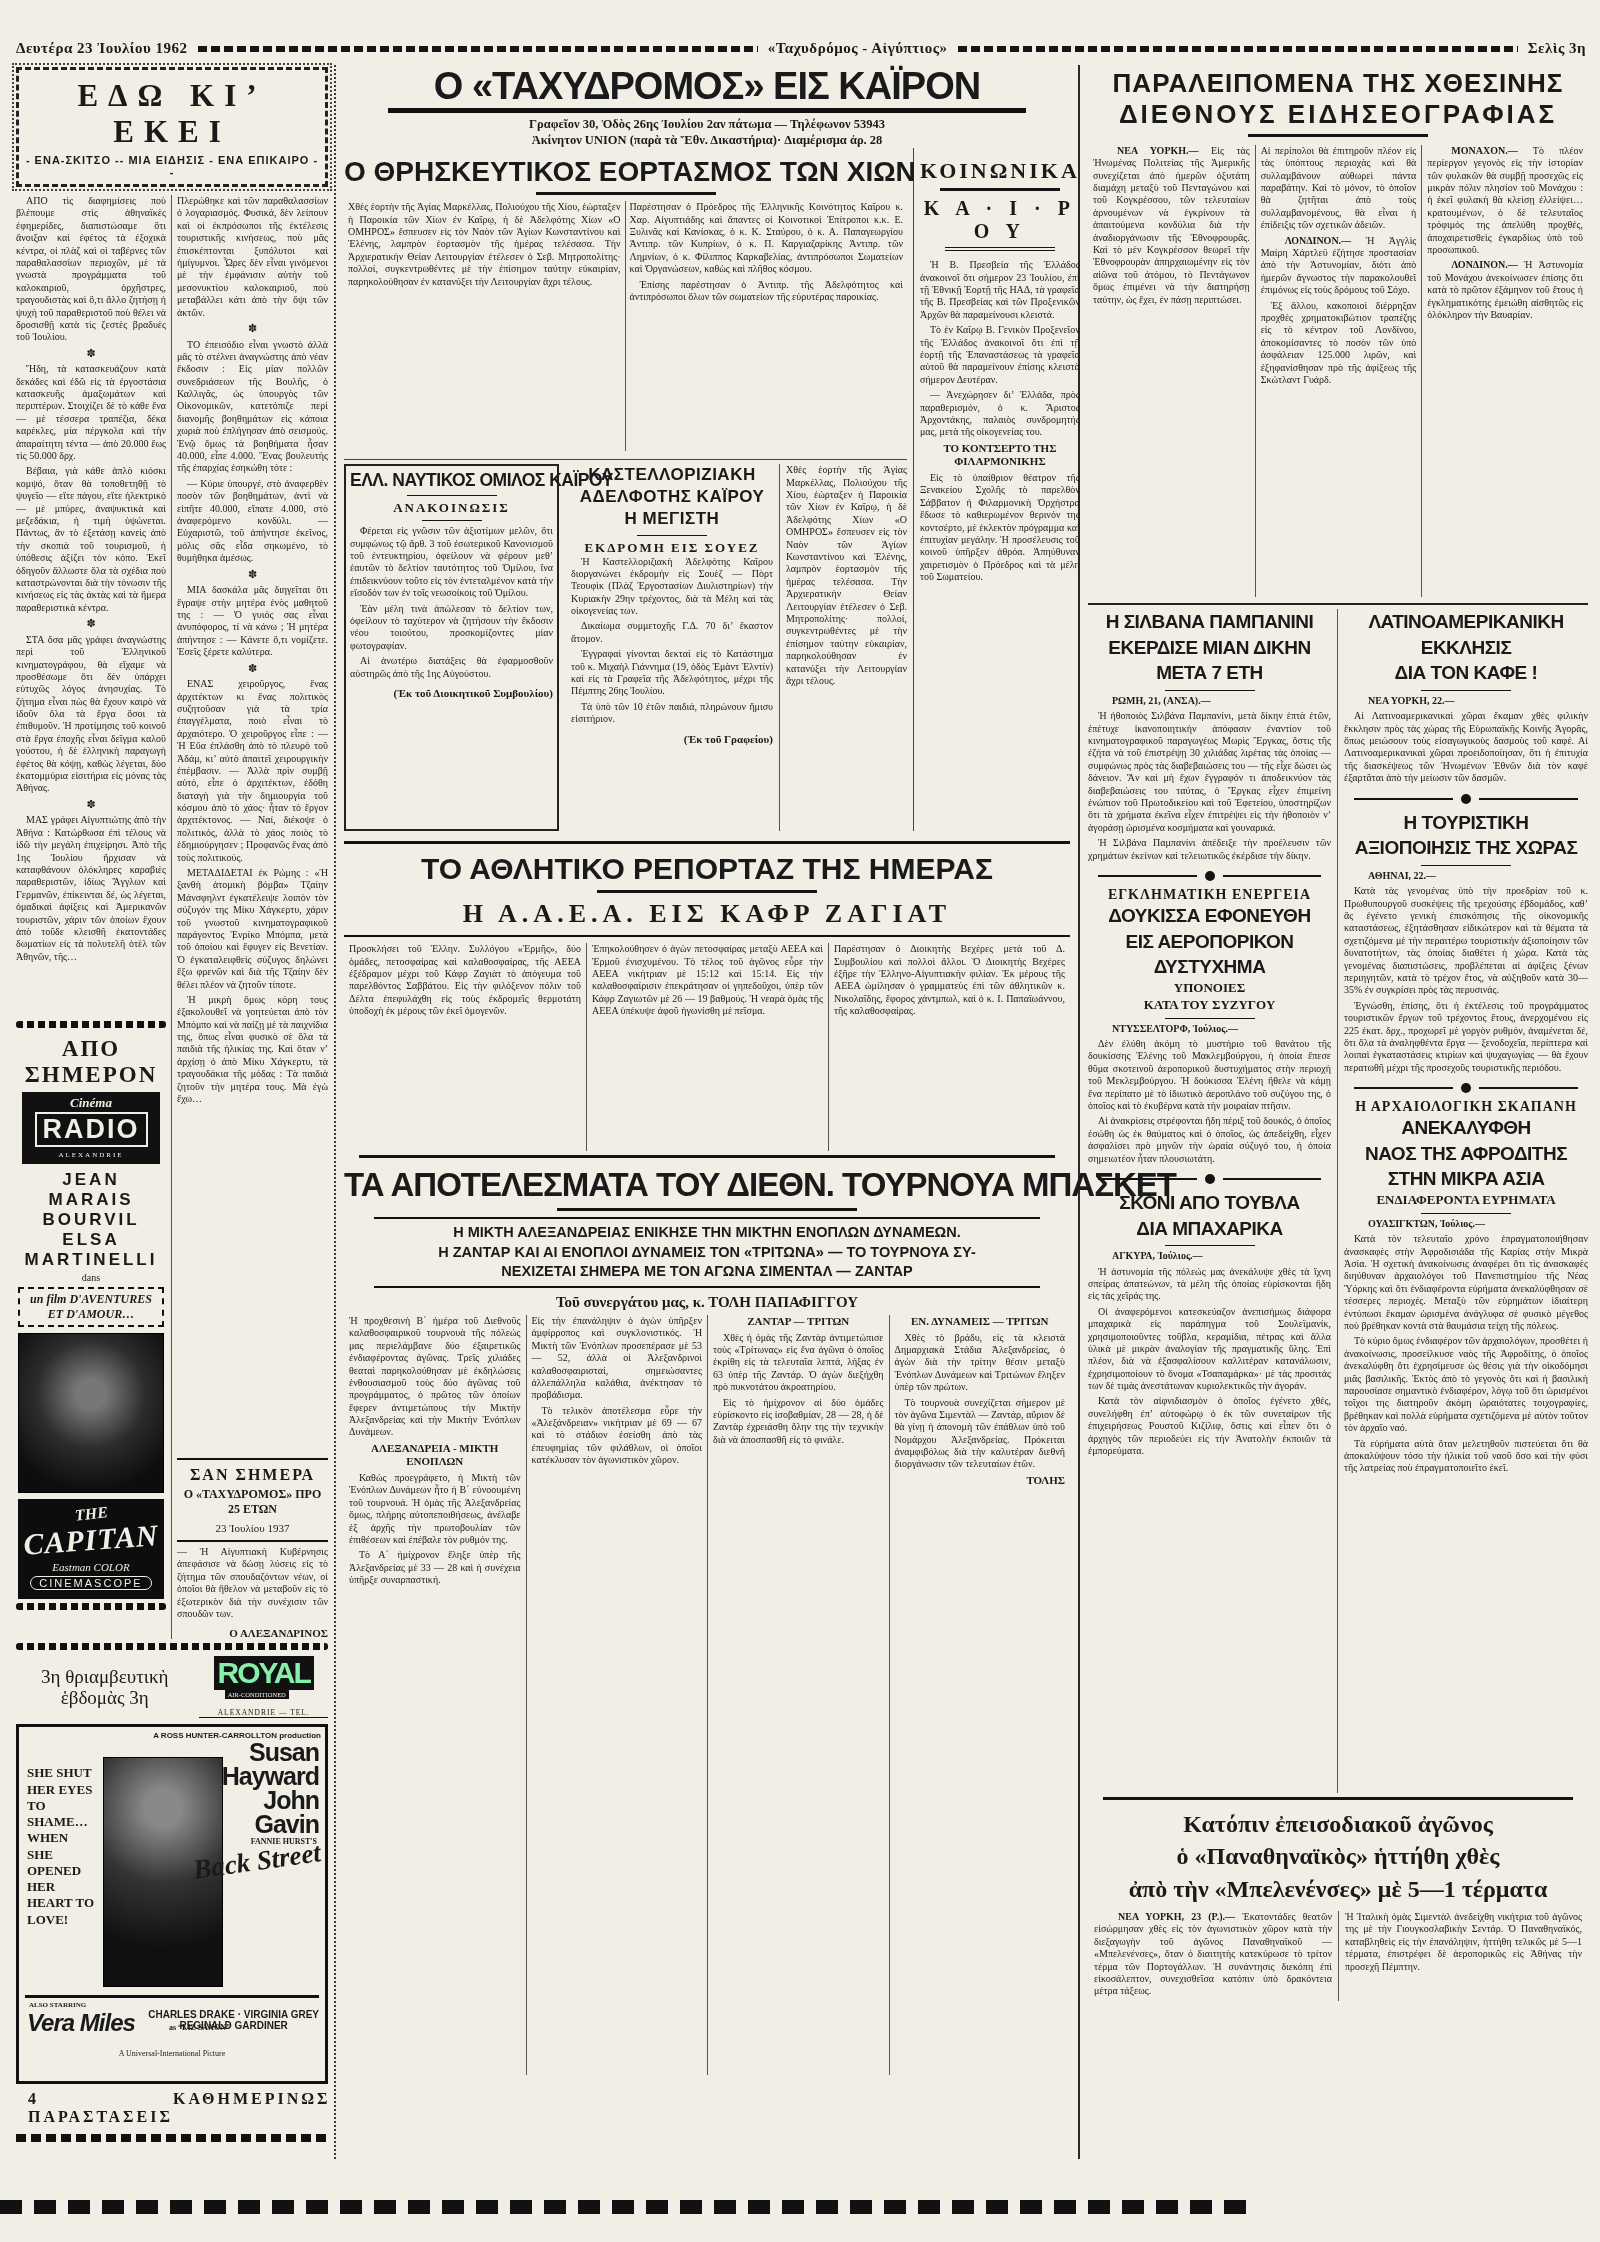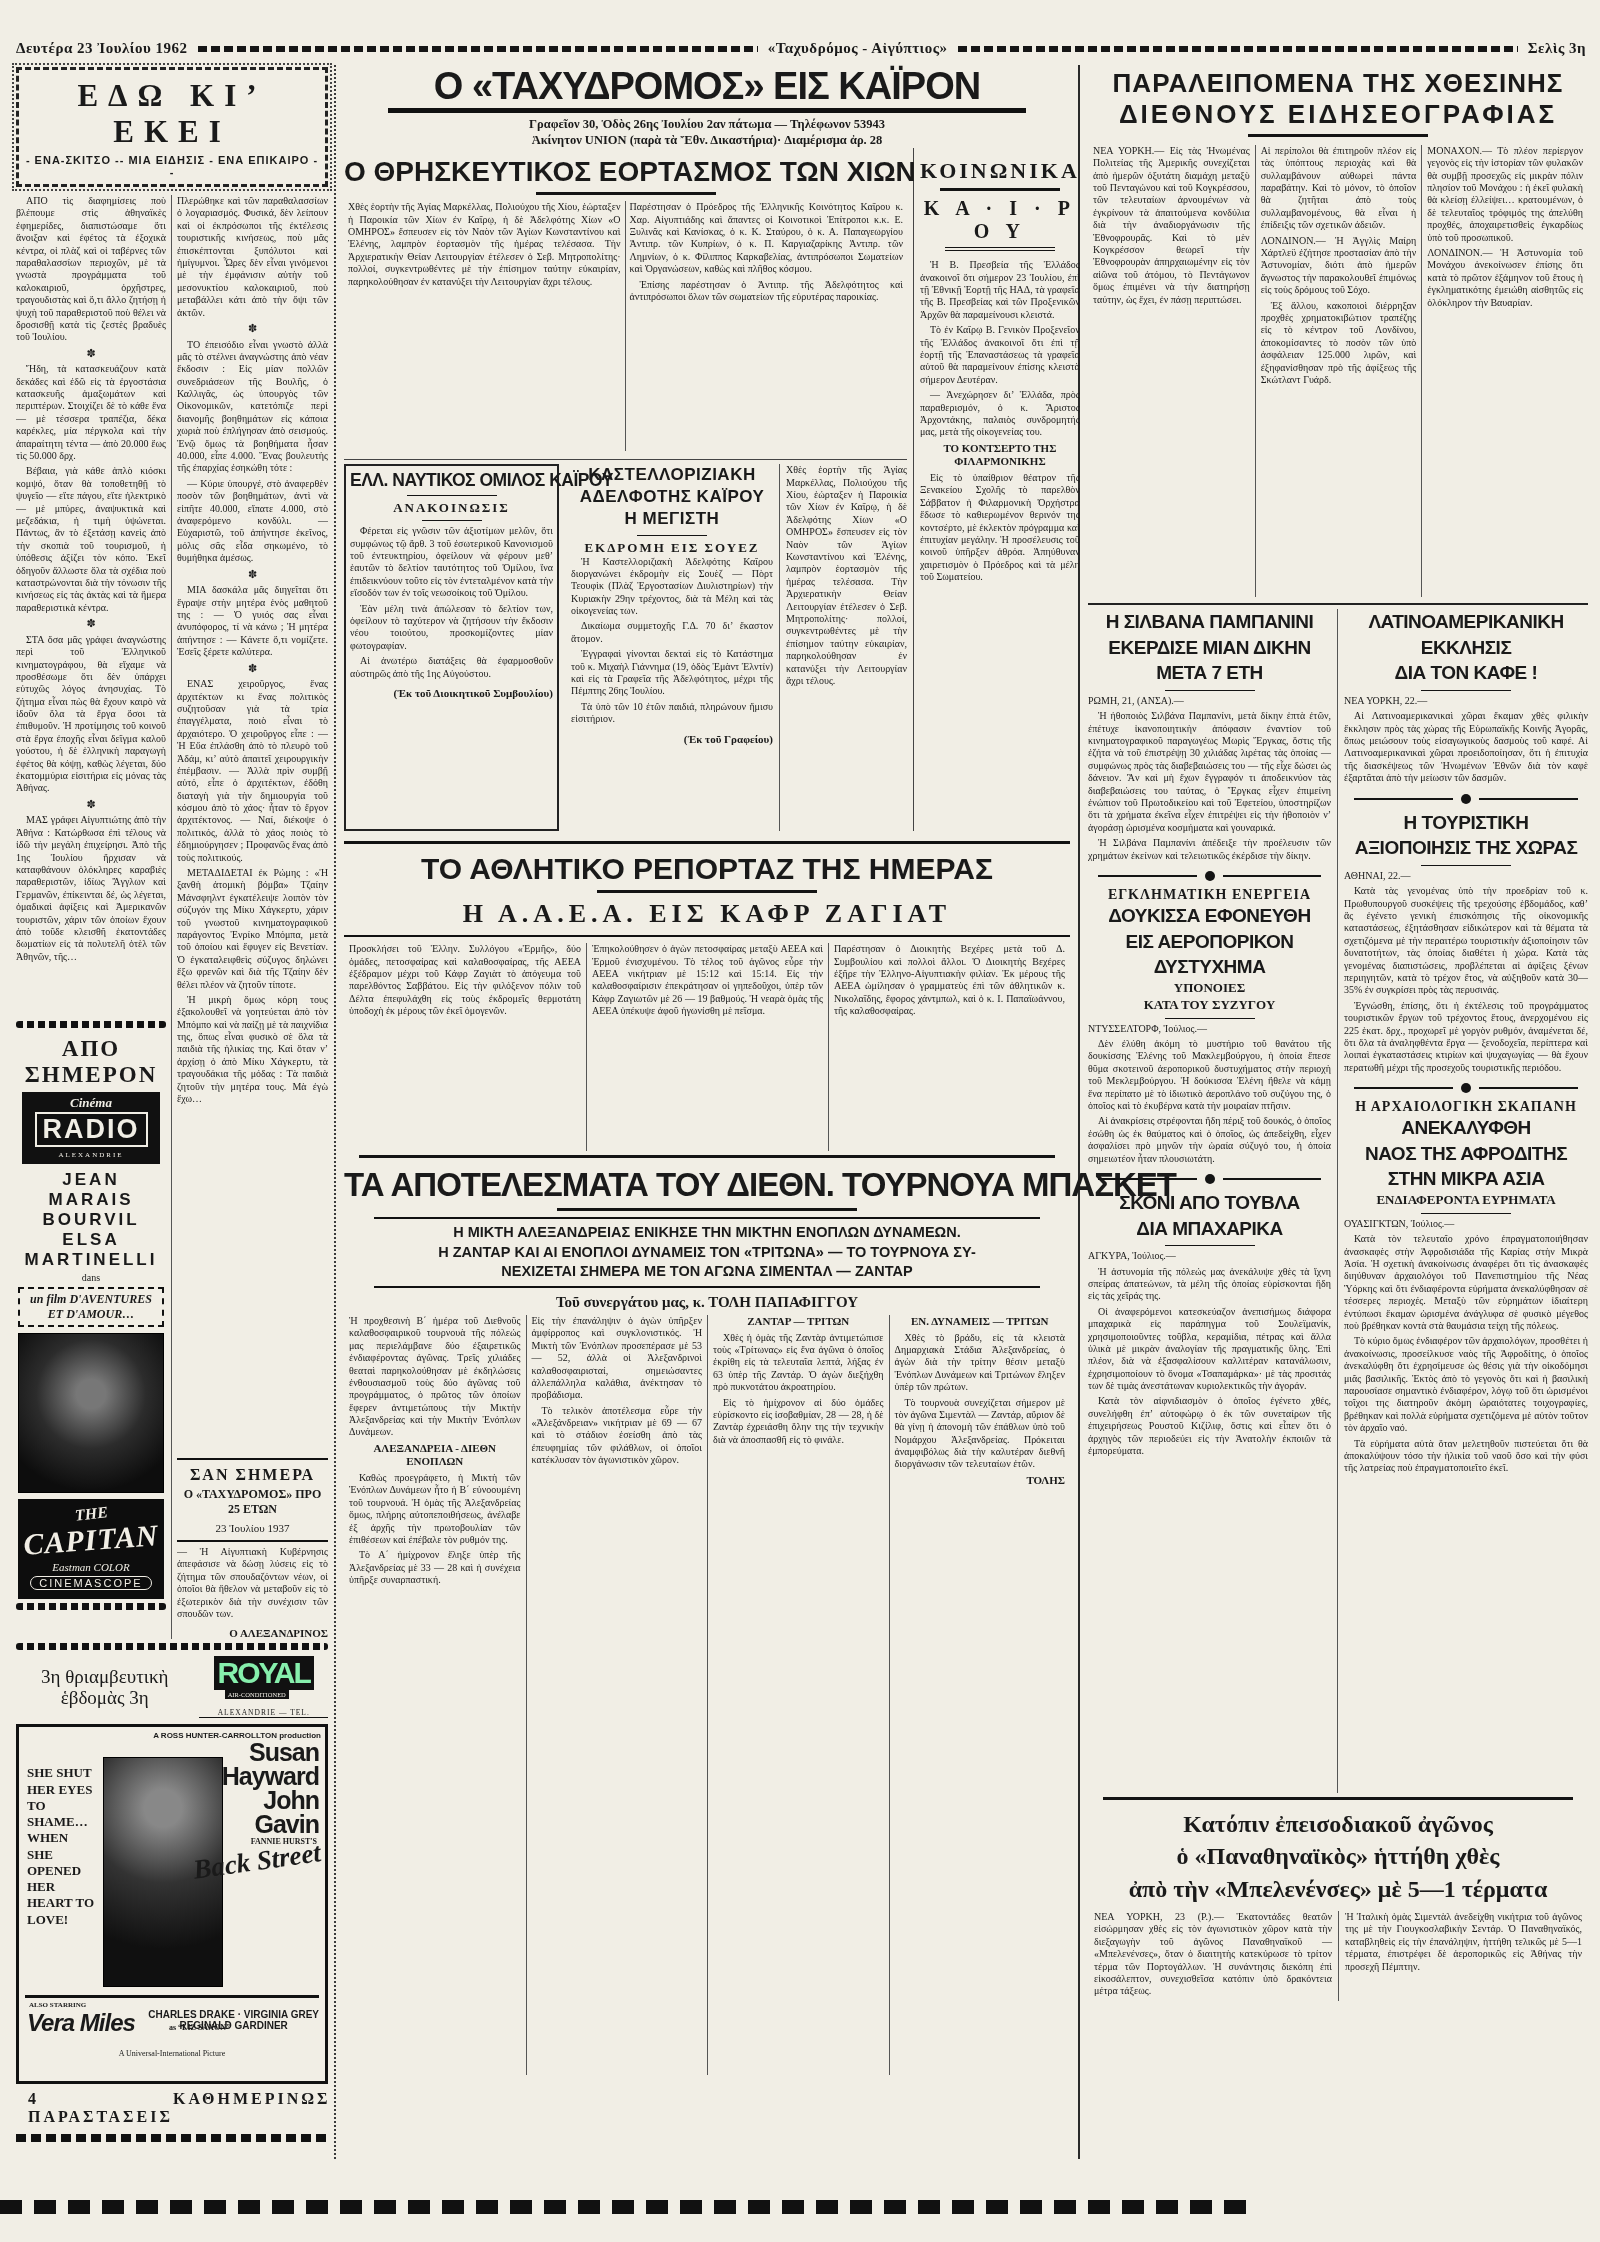--- a/index.html
+++ b/index.html
@@ -13,21 +13,21 @@
   .dashfill{flex:1;height:6px;background:repeating-linear-gradient(90deg,#161616 0 9px,transparent 9px 13px);}
   
   .main{display:flex;align-items:stretch;padding:6px 10px 0 16px;gap:0;height:2100px;}
   .colL{width:318px;padding-right:6px;}
   .colC{width:746px;border-left:2px dotted #3a3a3a;border-right:2px solid #2a2a2a;padding:0 8px;}
   .colR{width:508px;padding-left:8px;}
   
   .bt{font-size:10px;line-height:1.24;text-align:justify;overflow:hidden;}
   .bt p{margin:0 0 3px 0;text-indent:10px;}
   .bt p.nofi{text-indent:0;}
-  .bt b{font-weight:normal;}
+  .bt b{font-weight:bold;margin-left:24px;}
   .flower{text-align:center;font-size:11px;margin:3px 0;text-indent:0 !important;}
   .rule{border-top:3px solid #141414;margin:4px auto;}
   .rule.thin{border-top-width:1px;}
   .rule.dbl{border-top:1px solid #141414;border-bottom:1px solid #141414;height:4px;}
   .dotline{display:flex;align-items:center;margin:6px 10px;}
   .dotline .l{flex:1;border-top:2px solid #141414;}
   .dotline .c{width:10px;height:10px;border-radius:50%;background:#141414;margin:0 8px;}
   
   .edoBox{border:3px dashed #222;outline:2px dotted #444;outline-offset:2px;
     text-align:center;padding:8px 4px 6px 4px;margin:2px 0 8px 0;}
@@ -354,21 +354,21 @@
       <div class="rule" style="width:300px"></div>
       <div class="subBlock">
         <span>Η ΜΙΚΤΗ ΑΛΕΞΑΝΔΡΕΙΑΣ ΕΝΙΚΗΣΕ ΤΗΝ ΜΙΚΤΗΝ ΕΝΟΠΛΩΝ ΔΥΝΑΜΕΩΝ.</span><br>
         <span>Η ΖΑΝΤΑΡ ΚΑΙ ΑΙ ΕΝΟΠΛΟΙ ΔΥΝΑΜΕΙΣ ΤΟΝ «ΤΡΙΤΩΝΑ» — ΤΟ ΤΟΥΡΝΟΥΑ ΣΥ-</span><br>
         <span>ΝΕΧΙΖΕΤΑΙ ΣΗΜΕΡΑ ΜΕ ΤΟΝ ΑΓΩΝΑ ΣΙΜΕΝΤΑΛ — ΖΑΝΤΑΡ</span>
       </div>
       <div class="byline">Τοῦ συνεργάτου μας, κ. ΤΟΛΗ ΠΑΠΑΦΙΓΓΟΥ</div>
       <div class="b4cols">
         <div class="bt">
           <p class="nofi">Ἡ προχθεσινὴ Β΄ ἡμέρα τοῦ Διεθνοῦς καλαθοσφαιρικοῦ τουρνουὰ τῆς πόλεώς μας περιελάμβανε δύο ἐξαιρετικῶς ἐνδιαφέροντας ἀγῶνας. Τρεῖς χιλιάδες θεαταὶ παρηκολούθησαν μὲ ἐκδηλώσεις ἐνθουσιασμοῦ τοὺς δύο ἀγῶνας τοῦ προγράμματος, ὁ πρῶτος τῶν ὁποίων ἔφερεν ἀντιμετώπους τὴν Μικτὴν Ἀλεξανδρείας καὶ τὴν Μικτὴν Ἐνόπλων Δυνάμεων.</p>
-          <p class="colsub">ΑΛΕΞΑΝΔΡΕΙΑ - ΔΙΕΘΝ ΕΝΟΠΛΩΝ</p>
+          <p class="colsub">ΑΛΕΞΑΝΔΡΕΙΑ - ΜΙΚΤΗ ΕΝΟΠΛΩΝ</p>
           <p>Καθὼς προεγράφετο, ἡ Μικτὴ τῶν Ἐνόπλων Δυνάμεων ἦτο ἡ Β΄ εὐνοουμένη τοῦ τουρνουά. Ἡ ὁμὰς τῆς Ἀλεξανδρείας ὅμως, πλήρης αὐτοπεποιθήσεως, ἀνέλαβε ἐξ ἀρχῆς τὴν πρωτοβουλίαν τῶν ἐπιθέσεων καὶ ἐπέβαλε τὸν ρυθμόν της.</p>
           <p>Τὸ Α΄ ἡμίχρονον ἔληξε ὑπὲρ τῆς Ἀλεξανδρείας μὲ 33 — 28 καὶ ἡ συνέχεια ὑπῆρξε συναρπαστική.</p>
         </div>
         <div class="bt">
           <p class="nofi">Εἰς τὴν ἐπανάληψιν ὁ ἀγὼν ὑπῆρξεν ἀμφίρροπος καὶ συγκλονιστικός. Ἡ Μικτὴ τῶν Ἐνόπλων προσεπέρασε μὲ 53 — 52, ἀλλὰ οἱ Ἀλεξανδρινοὶ καλαθοσφαιρισταί, σημειώσαντες ἀλλεπάλληλα καλάθια, ἀνέκτησαν τὸ προβάδισμα.</p>
           <p>Τὸ τελικὸν ἀποτέλεσμα εὗρε τὴν «Ἀλεξάνδρειαν» νικήτριαν μὲ 69 — 67 καὶ τὸ στάδιον ἐσείσθη ἀπὸ τὰς ἐπευφημίας τῶν φιλάθλων, οἱ ὁποῖοι κατέκλυσαν τὸν ἀγωνιστικὸν χῶρον.</p>
         </div>
         <div class="bt">
           <p class="colsub">ΖΑΝΤΑΡ — ΤΡΙΤΩΝ</p>
           <p>Χθὲς ἡ ὁμὰς τῆς Ζαντὰρ ἀντιμετώπισε τοὺς «Τρίτωνας» εἰς ἕνα ἀγῶνα ὁ ὁποῖος ἐκρίθη εἰς τὰ τελευταῖα λεπτά, λήξας ἐν 63 ὑπὲρ τῆς Ζαντάρ. Ὁ ἀγὼν διεξήχθη πρὸ πυκνοτάτου ἀκροατηρίου.</p>

